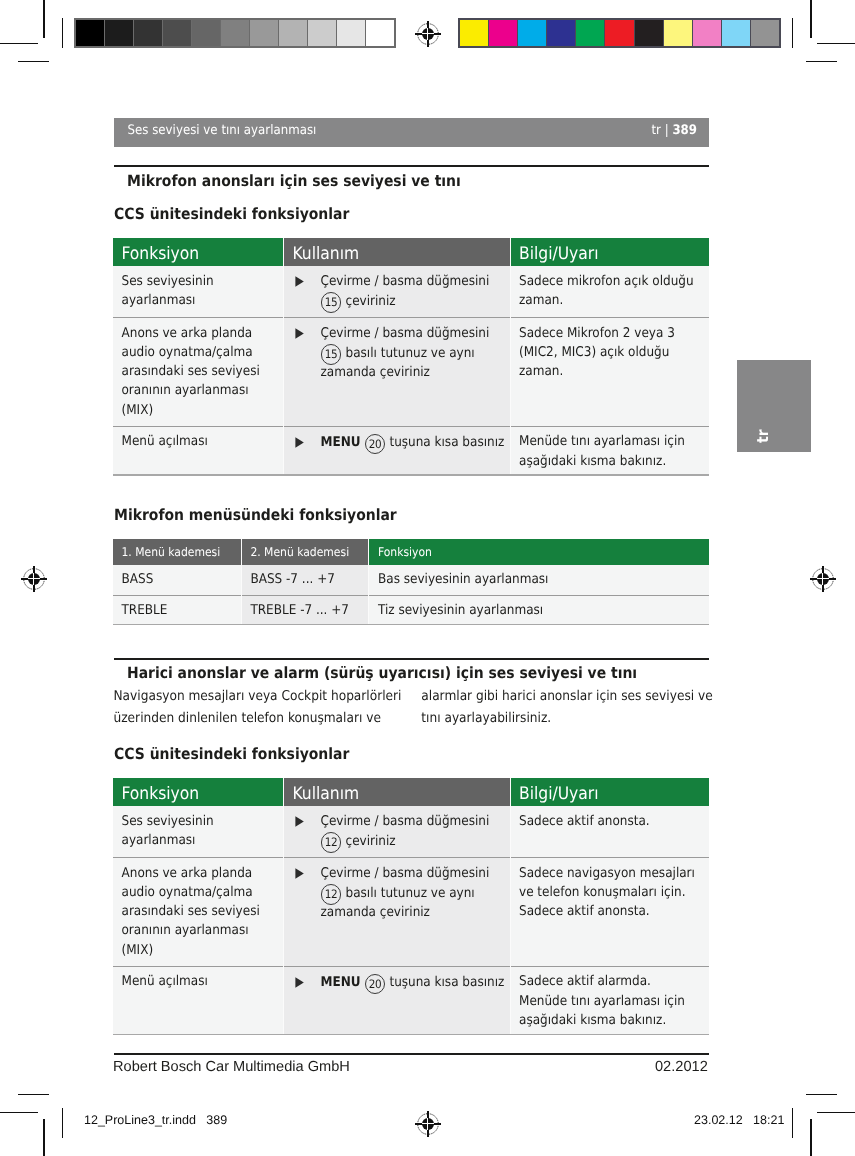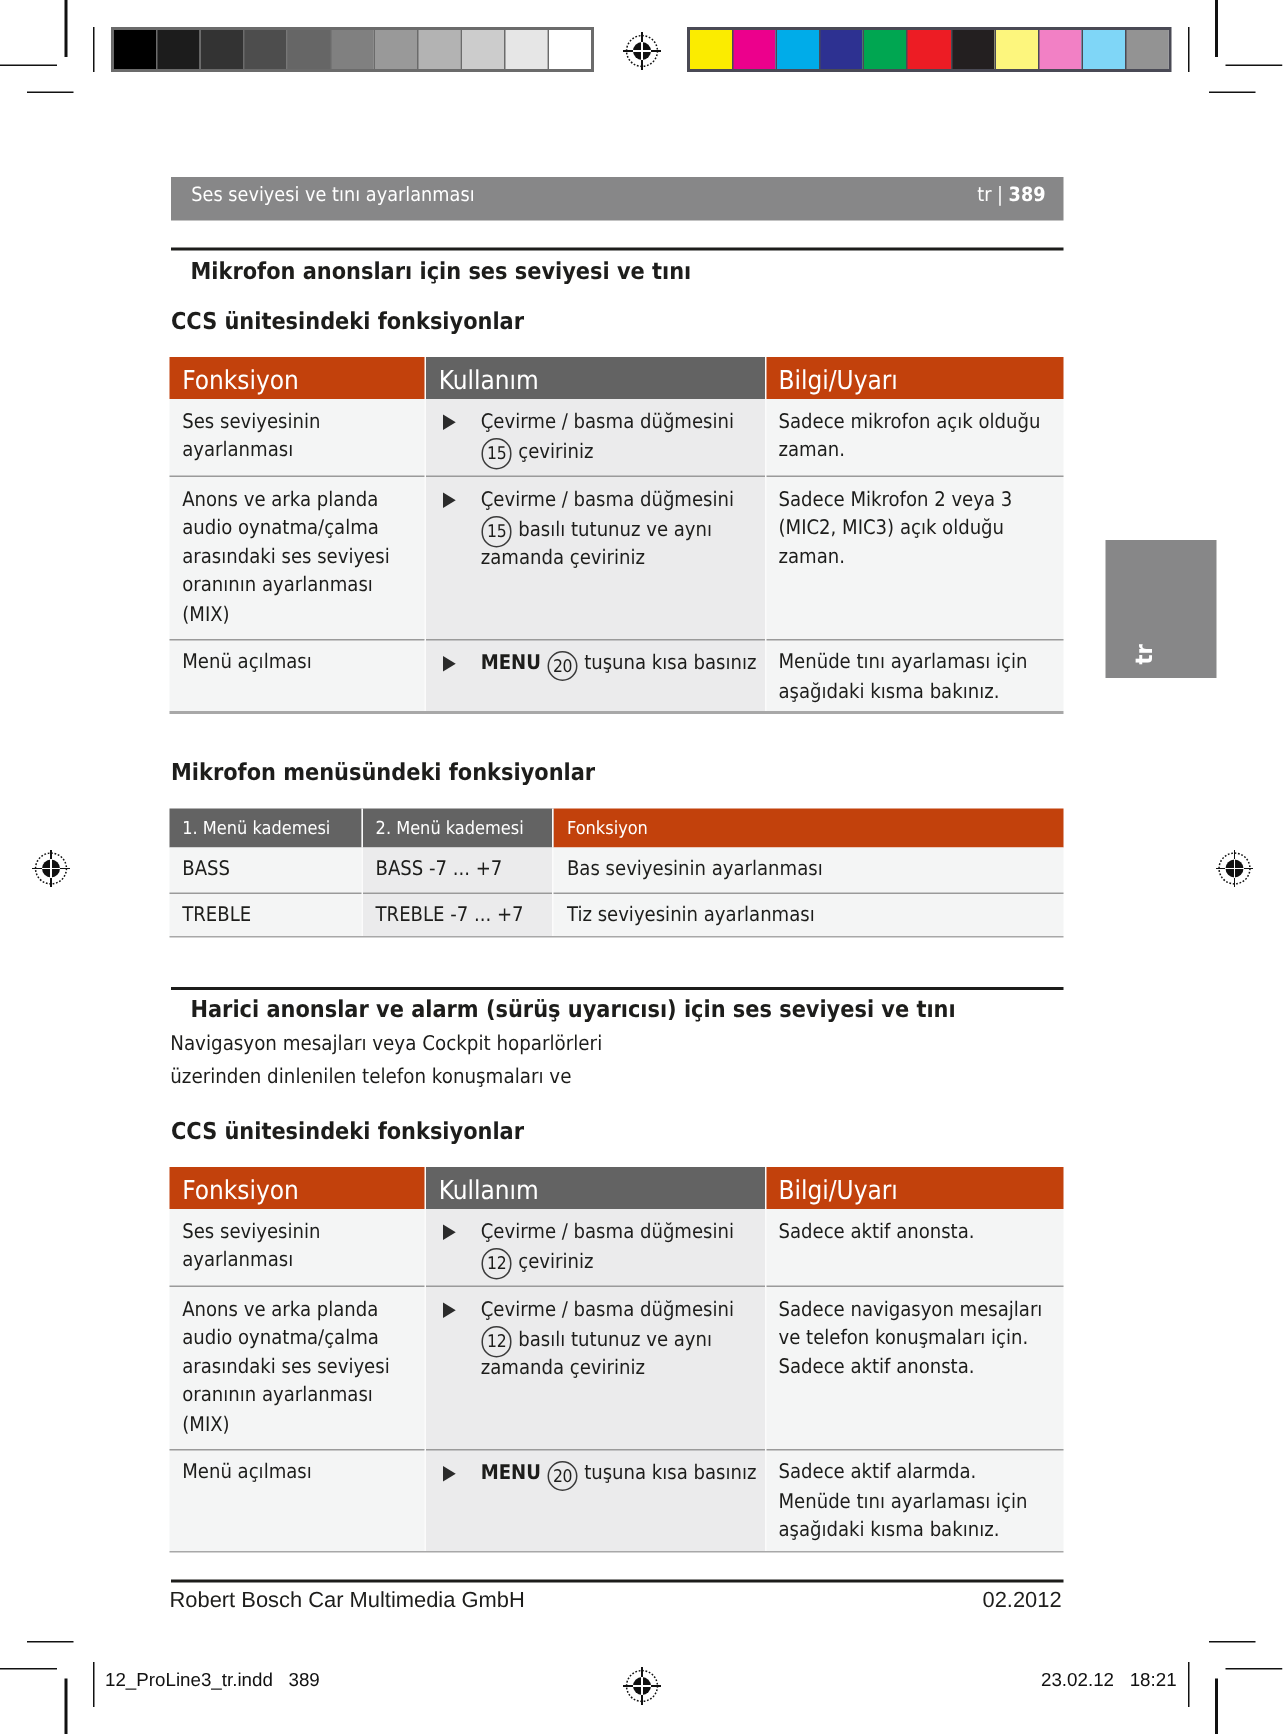--- a/index.html
+++ b/index.html
@@ -35,21 +35,21 @@
   .h2{position:absolute;left:114px;font-weight:bold;color:#1d1d1b;font-size:15.5px;letter-spacing:0px;}
   .body{position:absolute;color:#1d1d1b;font-size:13.55px;line-height:22.8px;}
 
   
   .tbl{position:absolute;left:113px;width:596px;border-collapse:collapse;table-layout:fixed;}
   .tbl td,.tbl th{padding:0;margin:0;vertical-align:top;}
   .tbl th{color:#fff;font-weight:normal;text-align:left;font-size:17.3px;
           padding:8.6px 0 4.6px 8.5px;line-height:15px;}
   .tbl td{white-space:pre-line;background:#f4f5f5;color:#1d1d1b;font-size:13.4px;line-height:19.2px;
           padding:5.6px 3px 6.0px 8.5px;}
-  .th-l{background:#c2410c;}
+  .th-l{background:#15803d;}
   .tbl.small th{font-size:12px;padding:6.2px 0 5.6px 8.5px;}
   .tbl.small td{padding:5.0px 8px 5.3px 8.5px;}
   .th-d{background:#636363;}
   .sep{border-left:1.3px solid #fbfbfb;}
   .cell-dark{background:#ebebec !important;}
   .rowline td{border-top:1.4px solid #9a9a9a;}
   .lastline{position:absolute;left:113px;width:596px;height:1.5px;background:#a8a8a8;}
   .tbl tbody tr:last-child td{padding-bottom:3.6px;}
 
   .bullet{display:inline-block;width:28px;vertical-align:top;flex:0 0 28px;padding-left:2.6px;box-sizing:border-box;}
@@ -249,20 +249,21 @@
           <td>TREBLE</td>
           <td class="sep cell-dark">TREBLE -7 ... +7</td>
           <td class="sep">Tiz seviyesinin ayarlanması</td>
         </tr>
       </tbody>
     </table>
 
   <div class="rule" style="top:658.3px;"></div>
   <div class="h1" style="top:664px;">Harici anonslar ve alarm (sürüş uyarıcısı) için ses seviyesi ve tını</div>
   <div class="body" style="left:113.5px;top:684.5px;width:300px;">Navigasyon mesajları veya Cockpit hoparlörleri üzerinden dinlenilen telefon konuşmaları ve</div>
+  <div class="body" style="left:421.3px;top:684.5px;width:295px;">alarmlar gibi harici anonslar için ses seviyesi ve tını ayarlayabilirsiniz.</div>
   <div class="h2" style="top:745px;">CCS ünitesindeki fonksiyonlar</div>
 
   <table class="tbl" id="tbl3" style="top:778px;">
       <colgroup>
         <col style="width: 170.5px;">
         <col style="width: 226.5px;">
         <col style="width: 199px;">
       </colgroup>
       <thead>
         <tr>
@@ -295,19 +296,19 @@
           <td class="sep">Sadece aktif alarmda.
 Menüde tını ayarlaması için aşağıdaki kısma bakınız.</td>
         </tr>
       </tbody>
     </table>
 
   <div class="rule" style="top:1053.2px;"></div>
   <div class="footer" style="left:113px;top:1058.5px;">Robert Bosch Car Multimedia GmbH</div>
   <div class="footer" style="left:655px;top:1058.5px;">02.2012</div>
 
-  <div class="slug" style="left:70px;top:1113.3px;"><span>12_ProLine3_tr.indd</span>&nbsp;&nbsp;&nbsp;<span>389</span></div>
+  <div class="slug" style="left:84px;top:1113.3px;"><span>12_ProLine3_tr.indd</span>&nbsp;&nbsp;&nbsp;<span>389</span></div>
   <div class="slug" style="left:694px;top:1113.3px;"><span>23.02.12</span>&nbsp;&nbsp;&nbsp;<span>18:21</span></div>
 
 <div class="lastline" style="top: 474.391px;"></div>
     <div class="lastline" style="top: 623.672px;"></div>
     <div class="lastline" style="top: 1033.59px;"></div>
   </div>
 
 </body></html>

